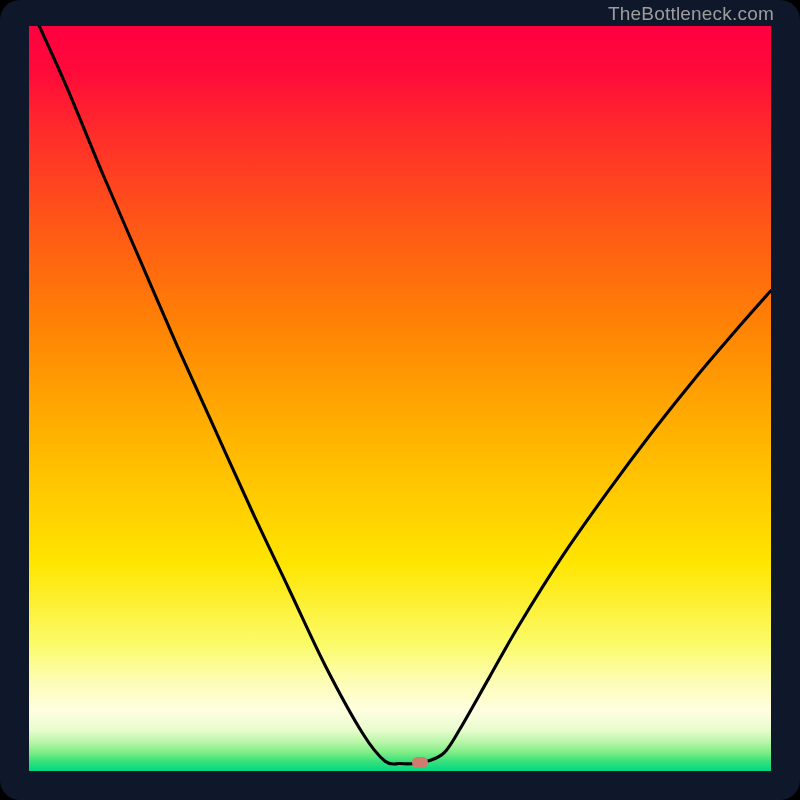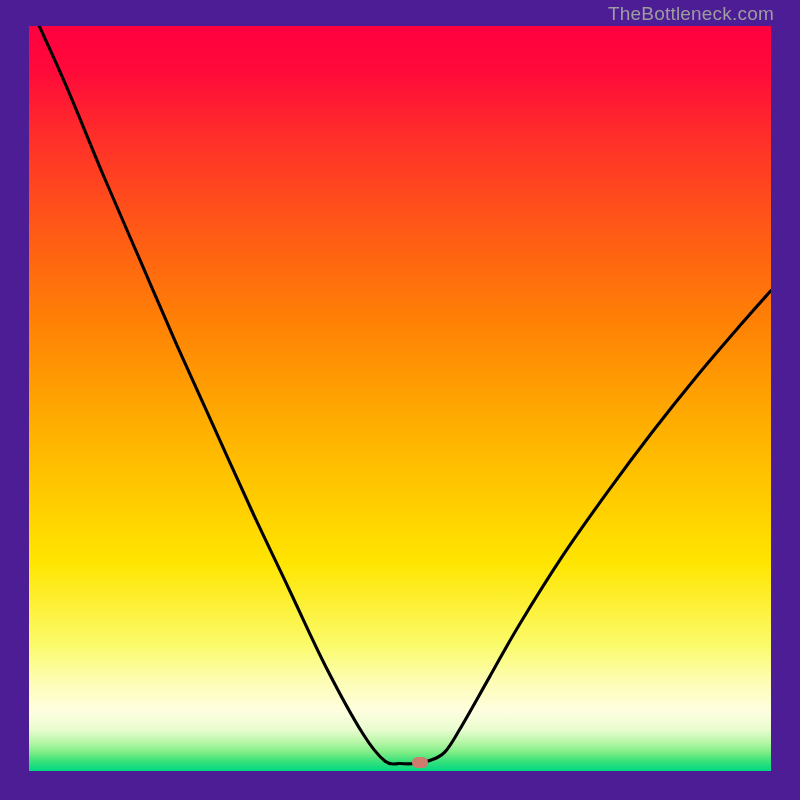--- a/index.html
+++ b/index.html
@@ -9,21 +9,22 @@
     height: 800px;
     background: #000;
     overflow: hidden;
   }
   .frame {
     position: absolute;
     left: 0;
     top: 0;
     width: 800px;
     height: 800px;
-    background: #4c1d95;
+    background: #0f172a;
+    border-radius: 20px;
   }
   .plot {
     position: absolute;
     left: 29px;
     top: 26px;
     width: 742px;
     height: 745px;
     background: linear-gradient(to bottom,
       #ff0040 0%,
       #ff0a3a 6%,

